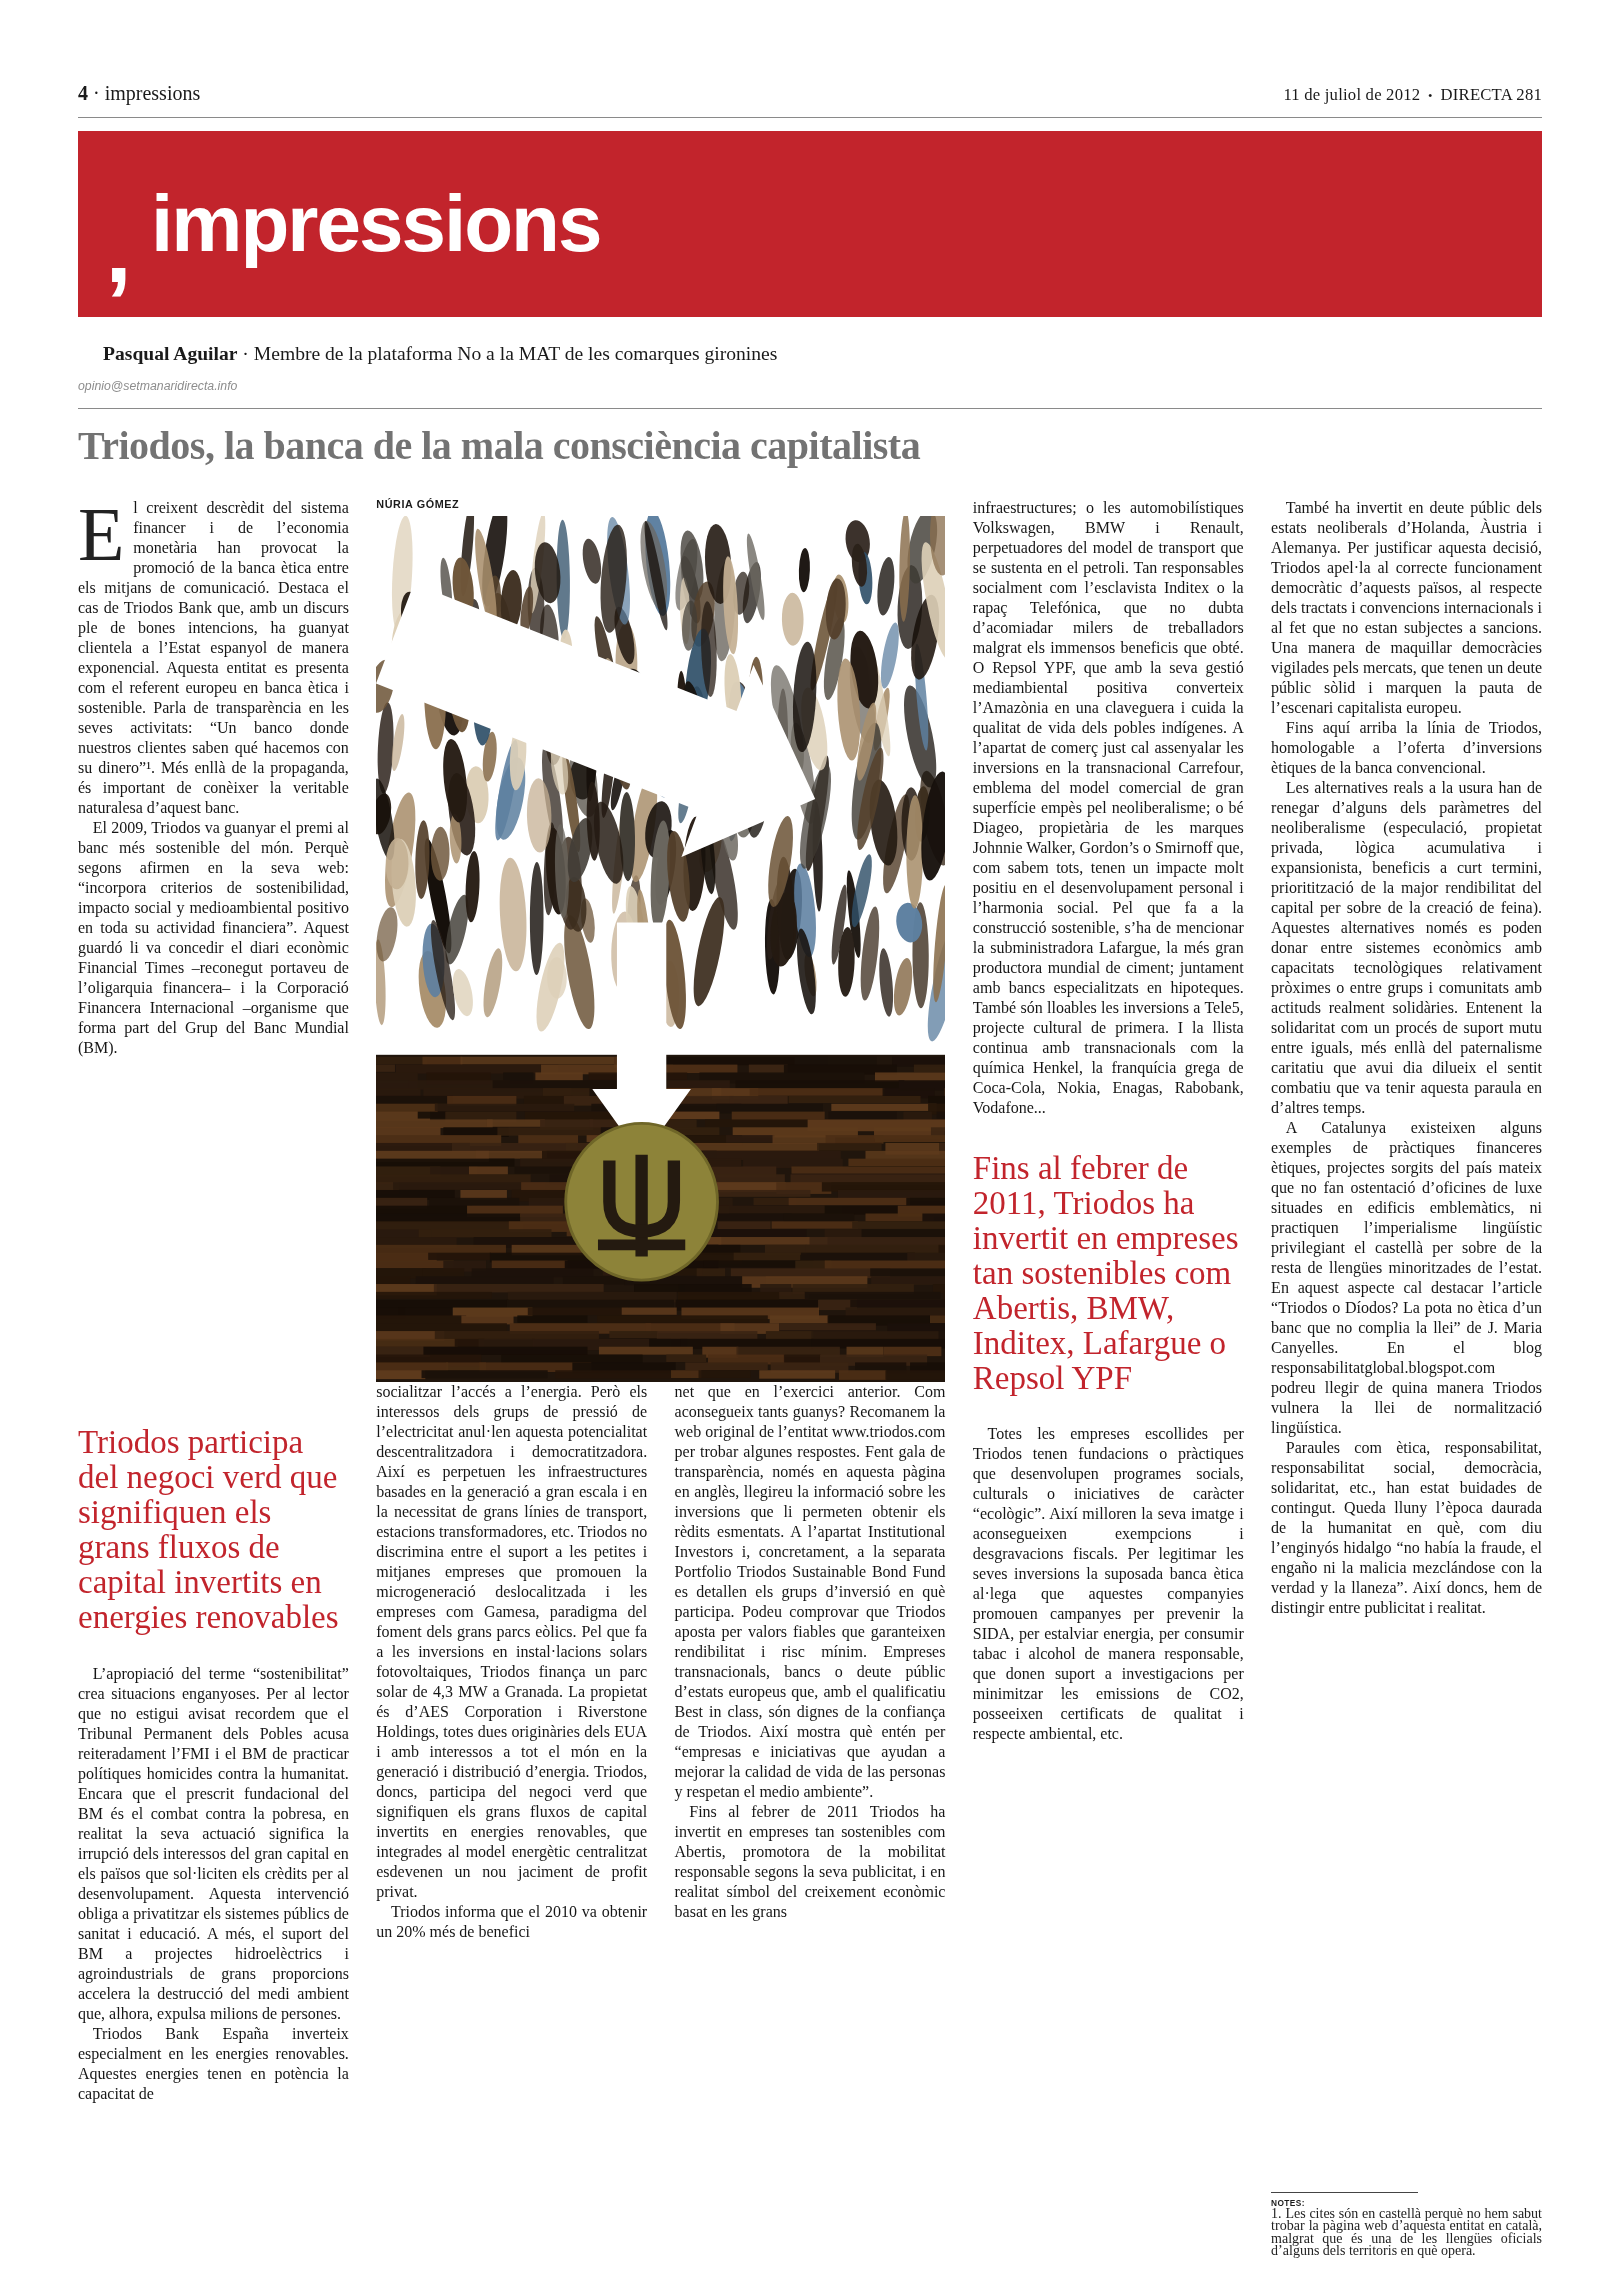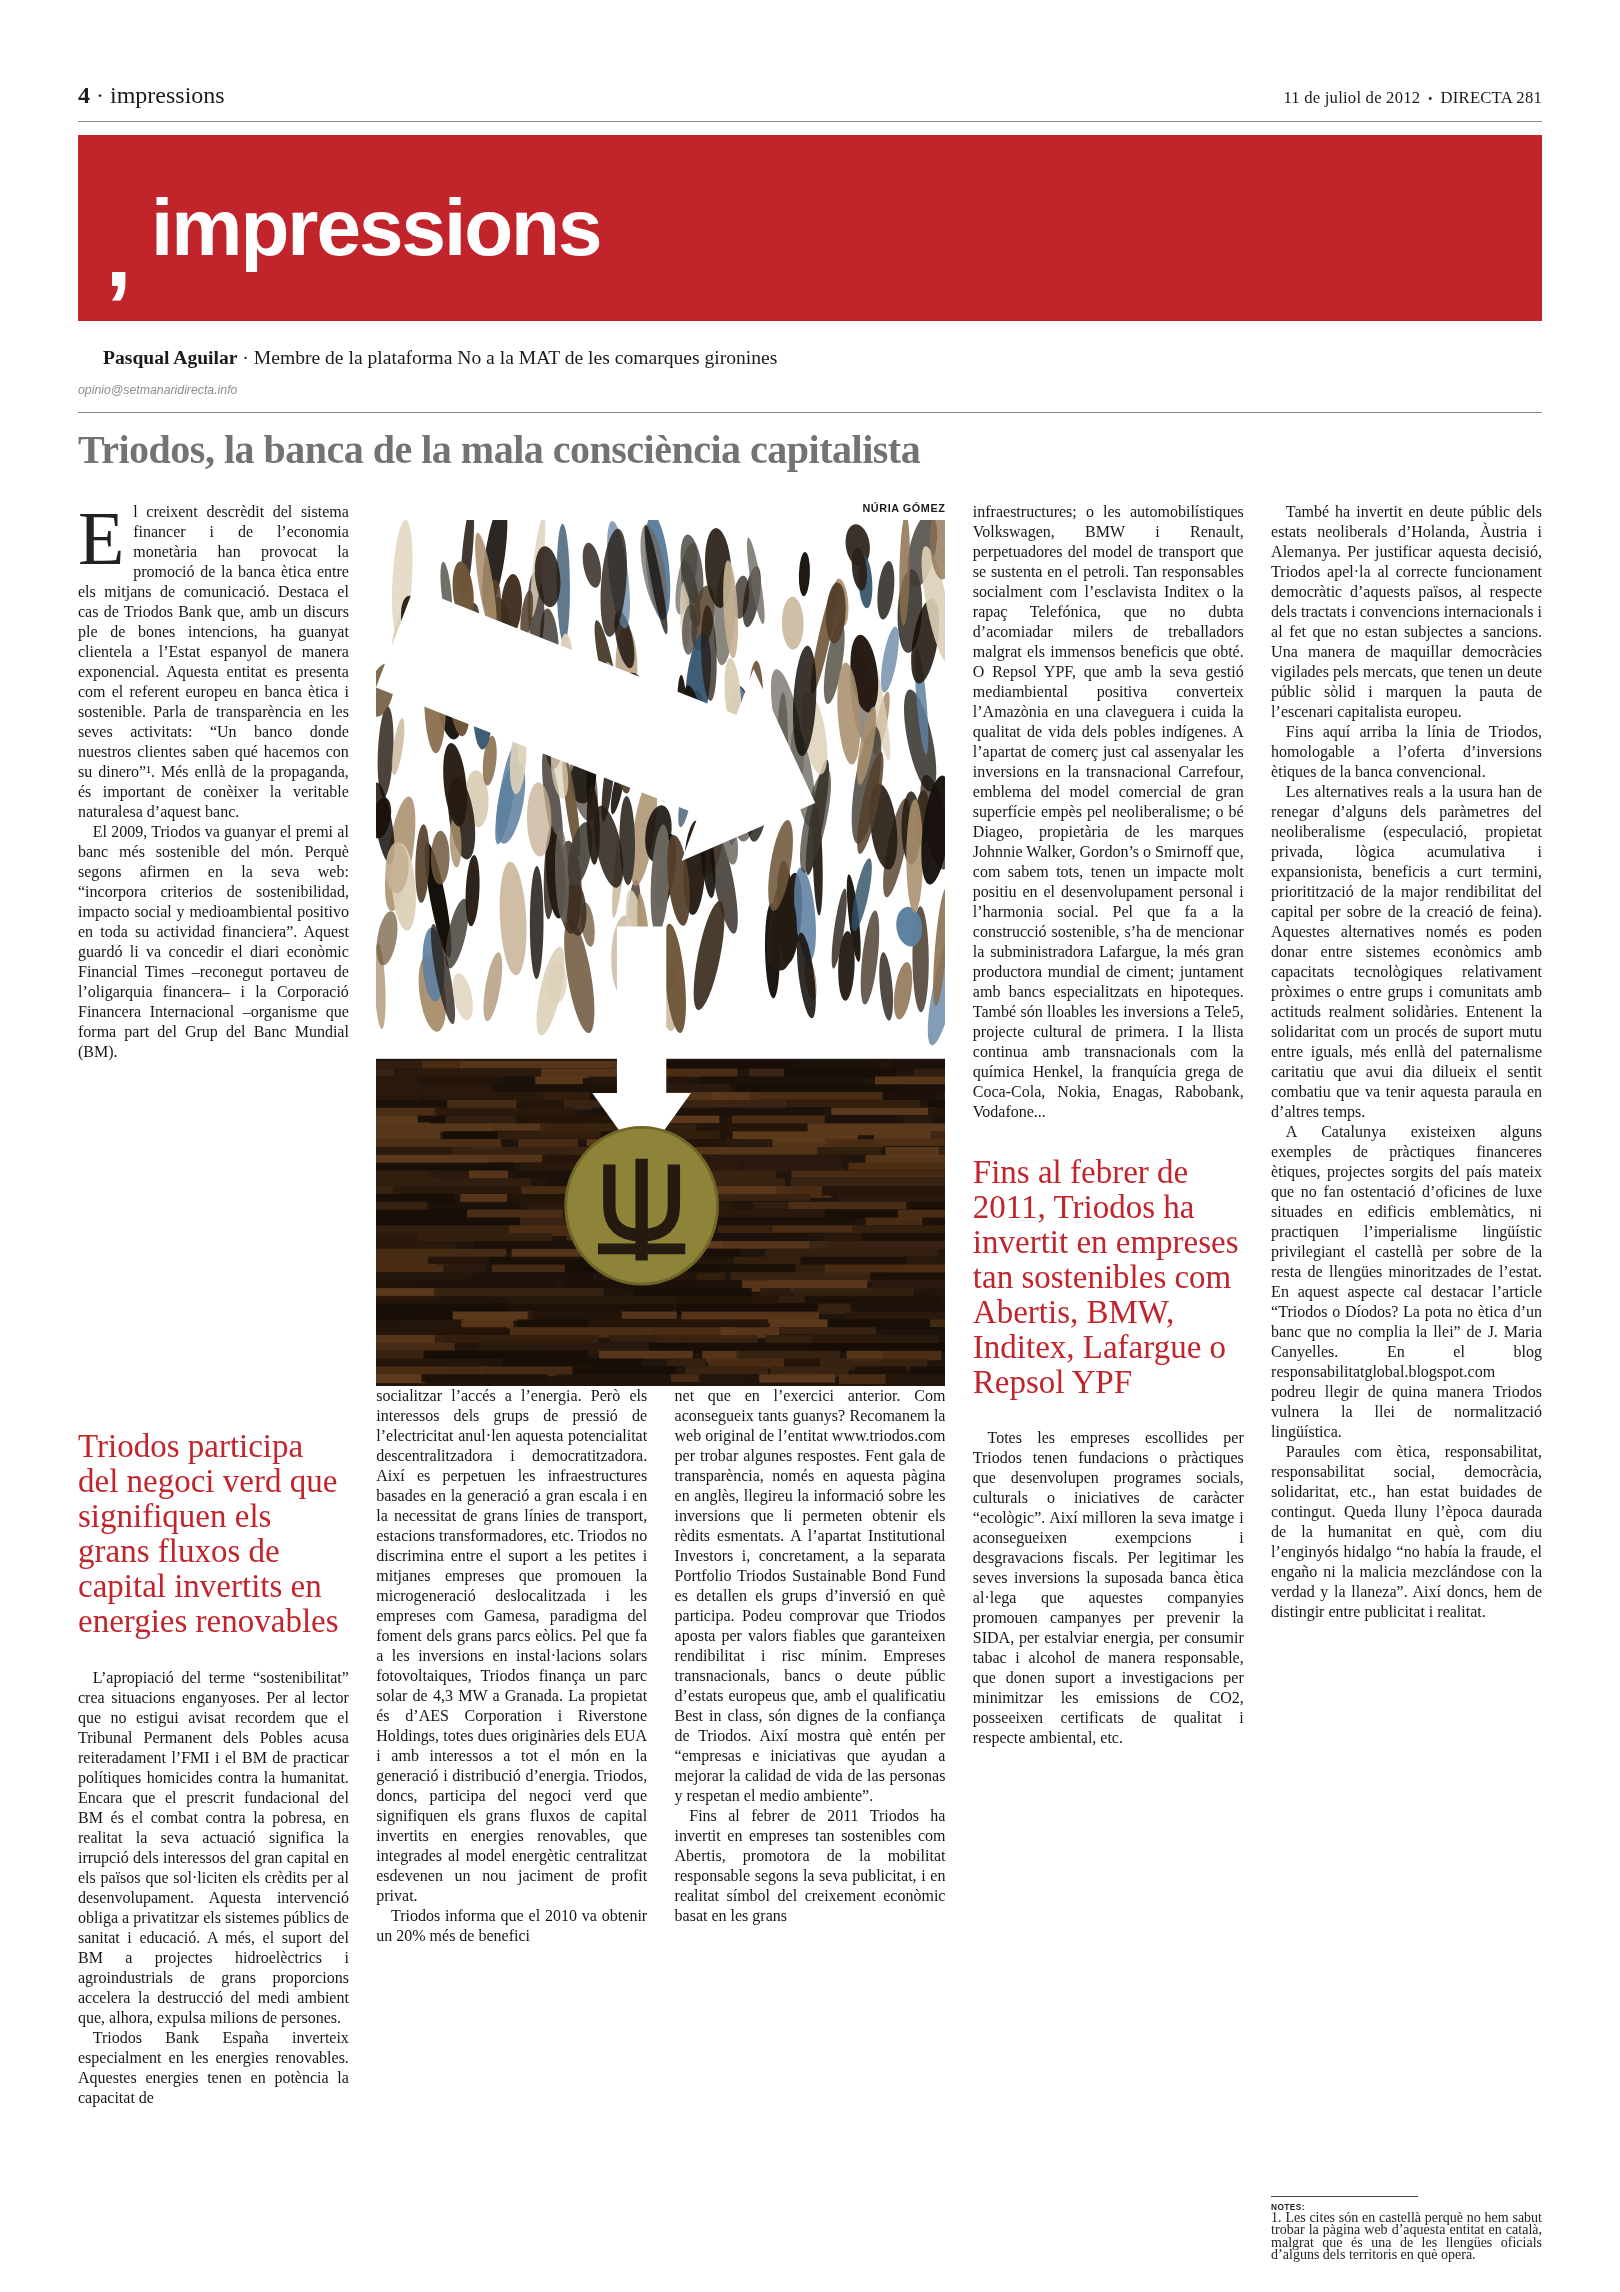--- a/index.html
+++ b/index.html
@@ -5,21 +5,21 @@
   * { margin:0; padding:0; box-sizing:border-box; }
   html,body { background:#ffffff; }
   .page {
     width:1620px; height:2293px; margin:0 auto; background:#ffffff;
     position:relative; padding:82px 78px 35px; overflow:hidden;
     font-family:"Liberation Serif", serif; color:#1a1a1a;
   }
   
   .folio { display:flex; justify-content:space-between; align-items:baseline;
            padding-bottom:11.8px; border-bottom:1px solid #8a8a8a; }
-  .folio-left { font-size:24px; }
+  .folio-left { font-size:20px; }
   .folio-left strong { font-weight:bold; }
   .folio-right { font-size:16.7px; letter-spacing:0.2px; }
   .folio-right .dot { margin:0 7.8px; font-size:12.7px; }
   
   .banner { margin-top:13.7px; height:186px; background:#c2242c;
             display:flex; align-items:center; padding-left:27.4px; }
   .banner-comma { color:#fff; font-family:"Liberation Sans",sans-serif; font-weight:bold;
                   font-size:94px; line-height:0; transform:translateY(25.5px); margin-right:19.6px; }
   .banner-title { color:#fff; font-family:"Liberation Sans",sans-serif; font-weight:bold;
                   font-size:80px; letter-spacing:-2px; line-height:1; }
@@ -42,21 +42,21 @@
   .col-3-bottom{ grid-column:3; grid-row:2; }
   
   .body p { font-size:16px; line-height:20px; text-align:justify; color:#161616; }
   .ind { text-indent:14.7px; }
   .dropcap { float:left; font-size:76px; line-height:59px; padding:6.9px 8.8px 0 0; color:#222; }
   
   .pullquote { color:#c2242c; font-size:33px; line-height:35px; }
   .pq1 { margin:43px 0 29px; }
   .pq2 { margin:33px 0 27.4px; }
   
-  .credit { text-align:right; font-family:"Liberation Sans",sans-serif; font-size:10.8px;
+  .credit { font-family:"Liberation Sans",sans-serif; font-size:10.8px;
             font-weight:bold; letter-spacing:0.6px; color:#1a1a1a; height:17.6px; }
   .figure svg { display:block; width:100%; height:866px; }
   
   .notes { margin-top:auto; padding-top:9.8px; }
   .notes-rule { width:147px; border-top:1px solid #444; margin-bottom:4.9px; }
   .notes-label { font-size:8.3px; font-weight:bold; letter-spacing:0.4px;
                  font-family:"Liberation Sans",sans-serif; }
   .notes-text { font-size:14px; line-height:12.3px; text-align:justify; color:#222; }
 </style>
 </head>

